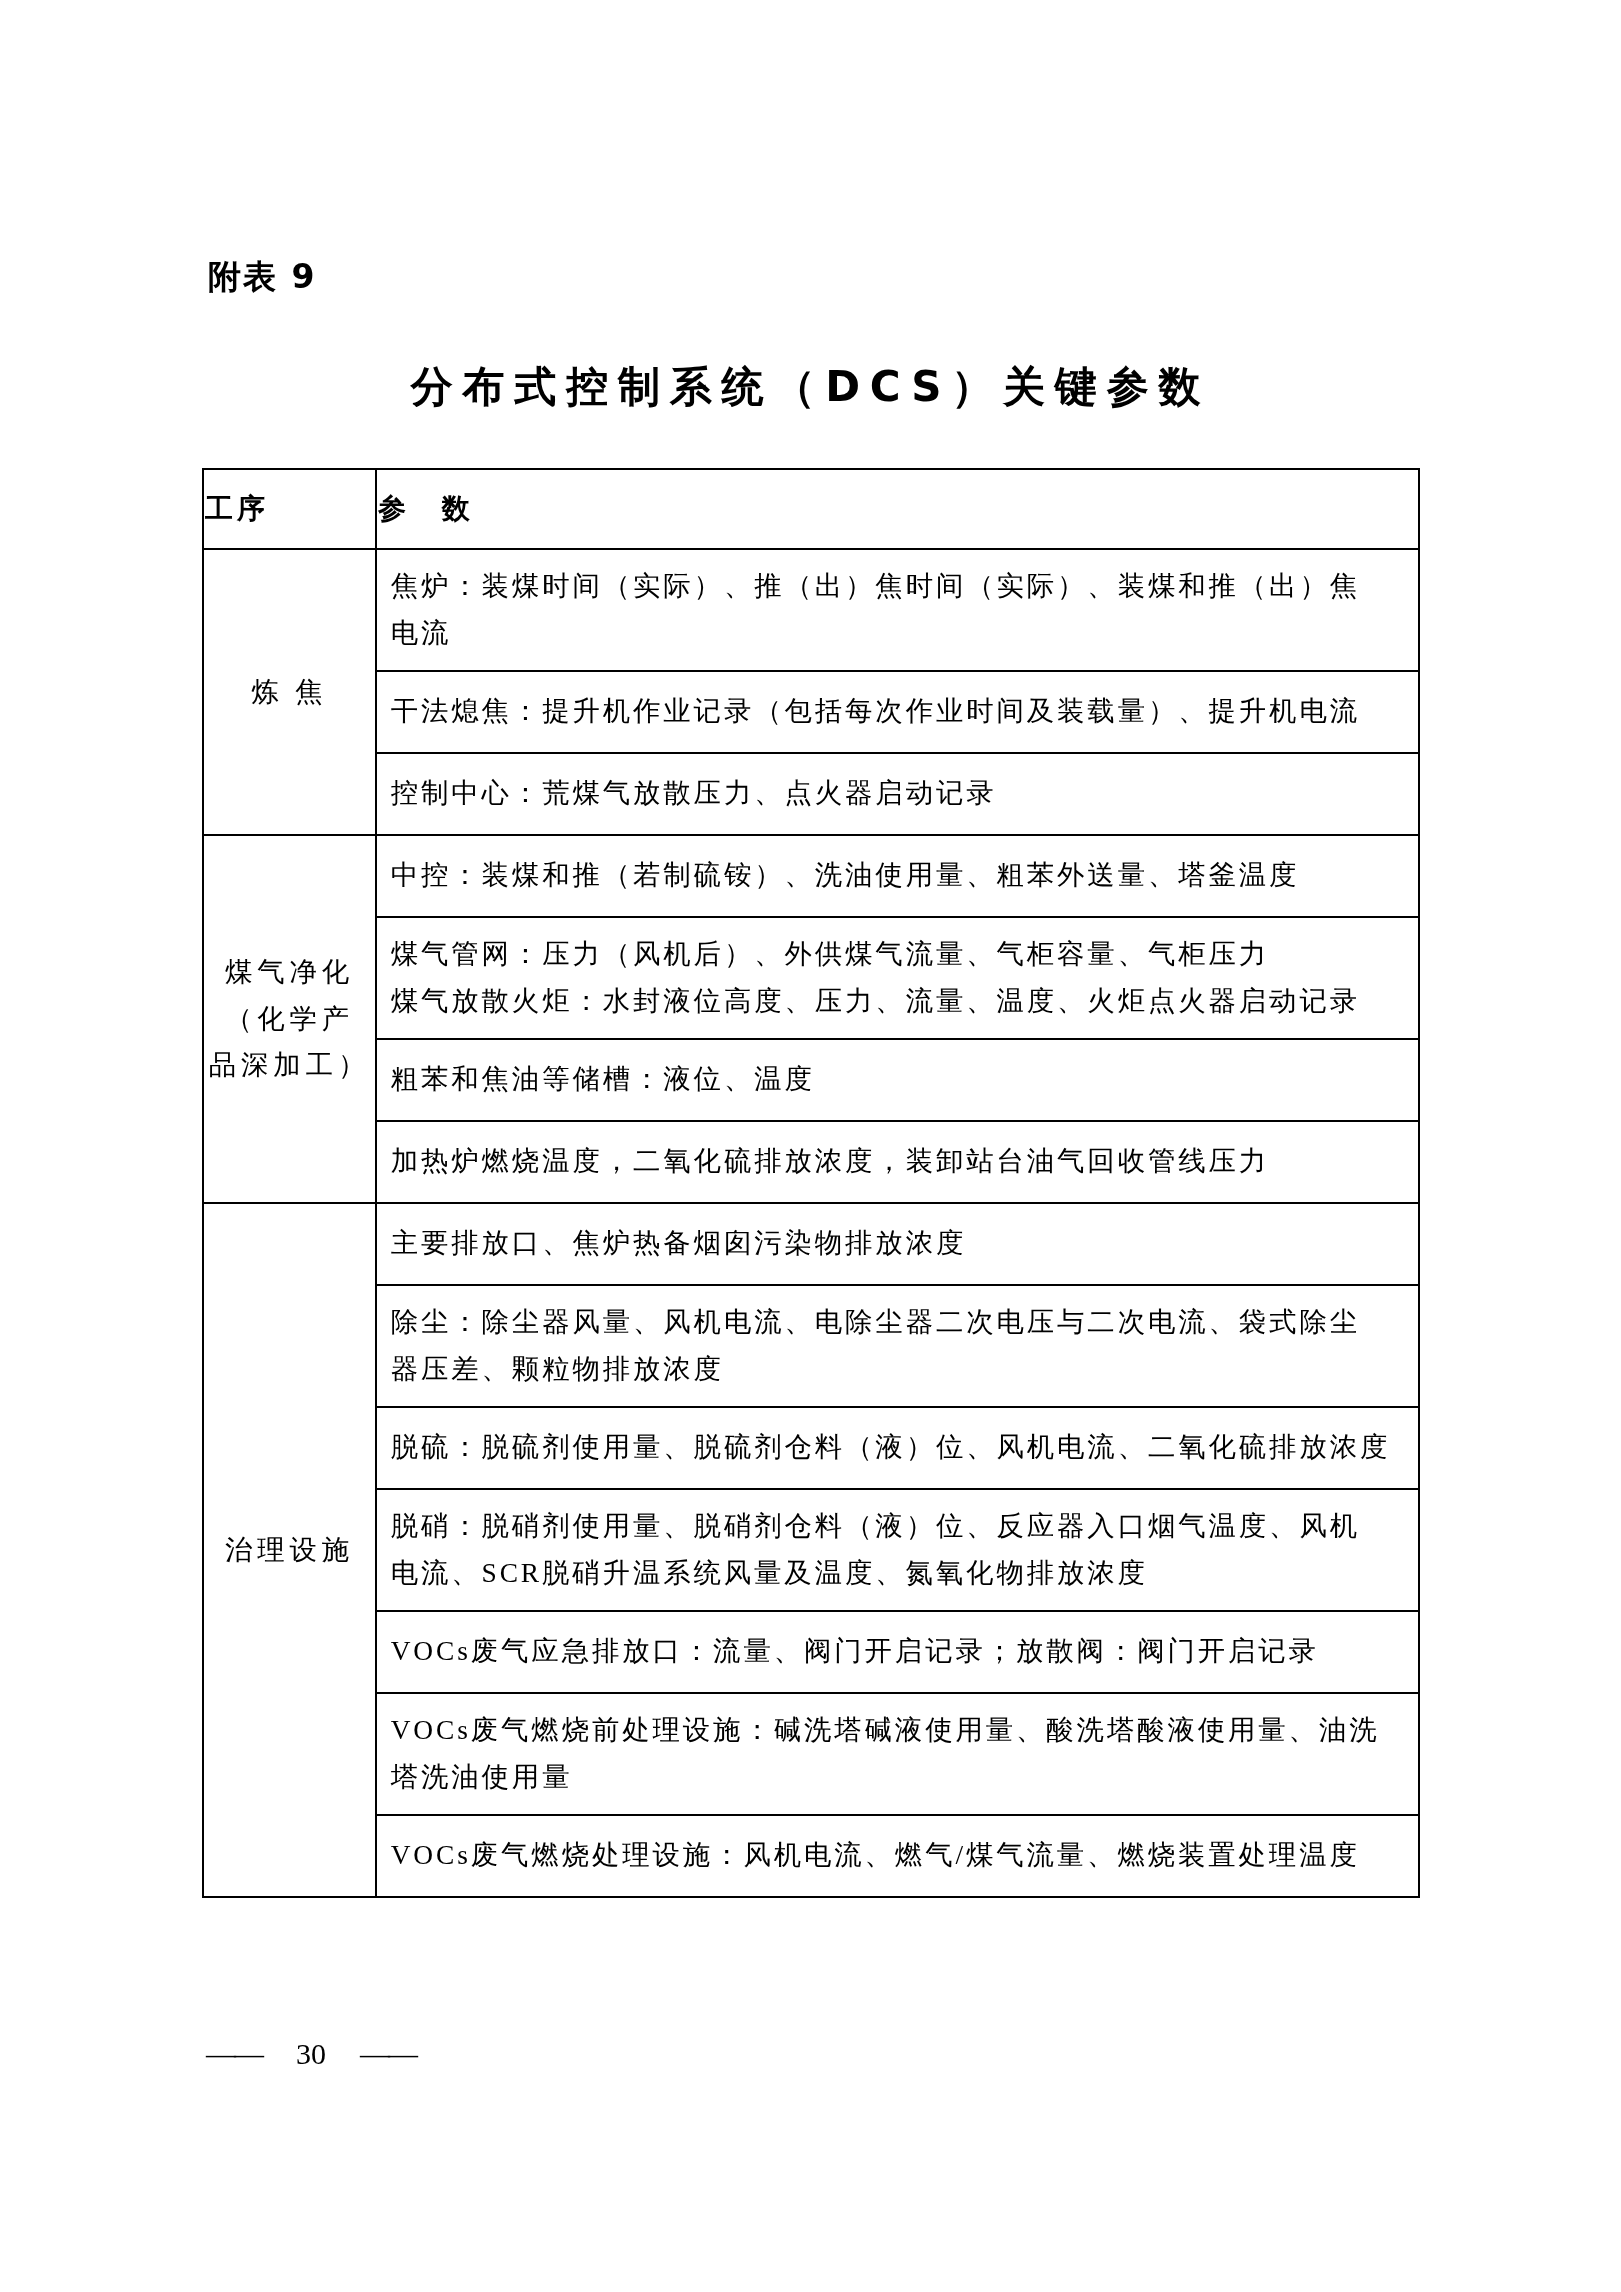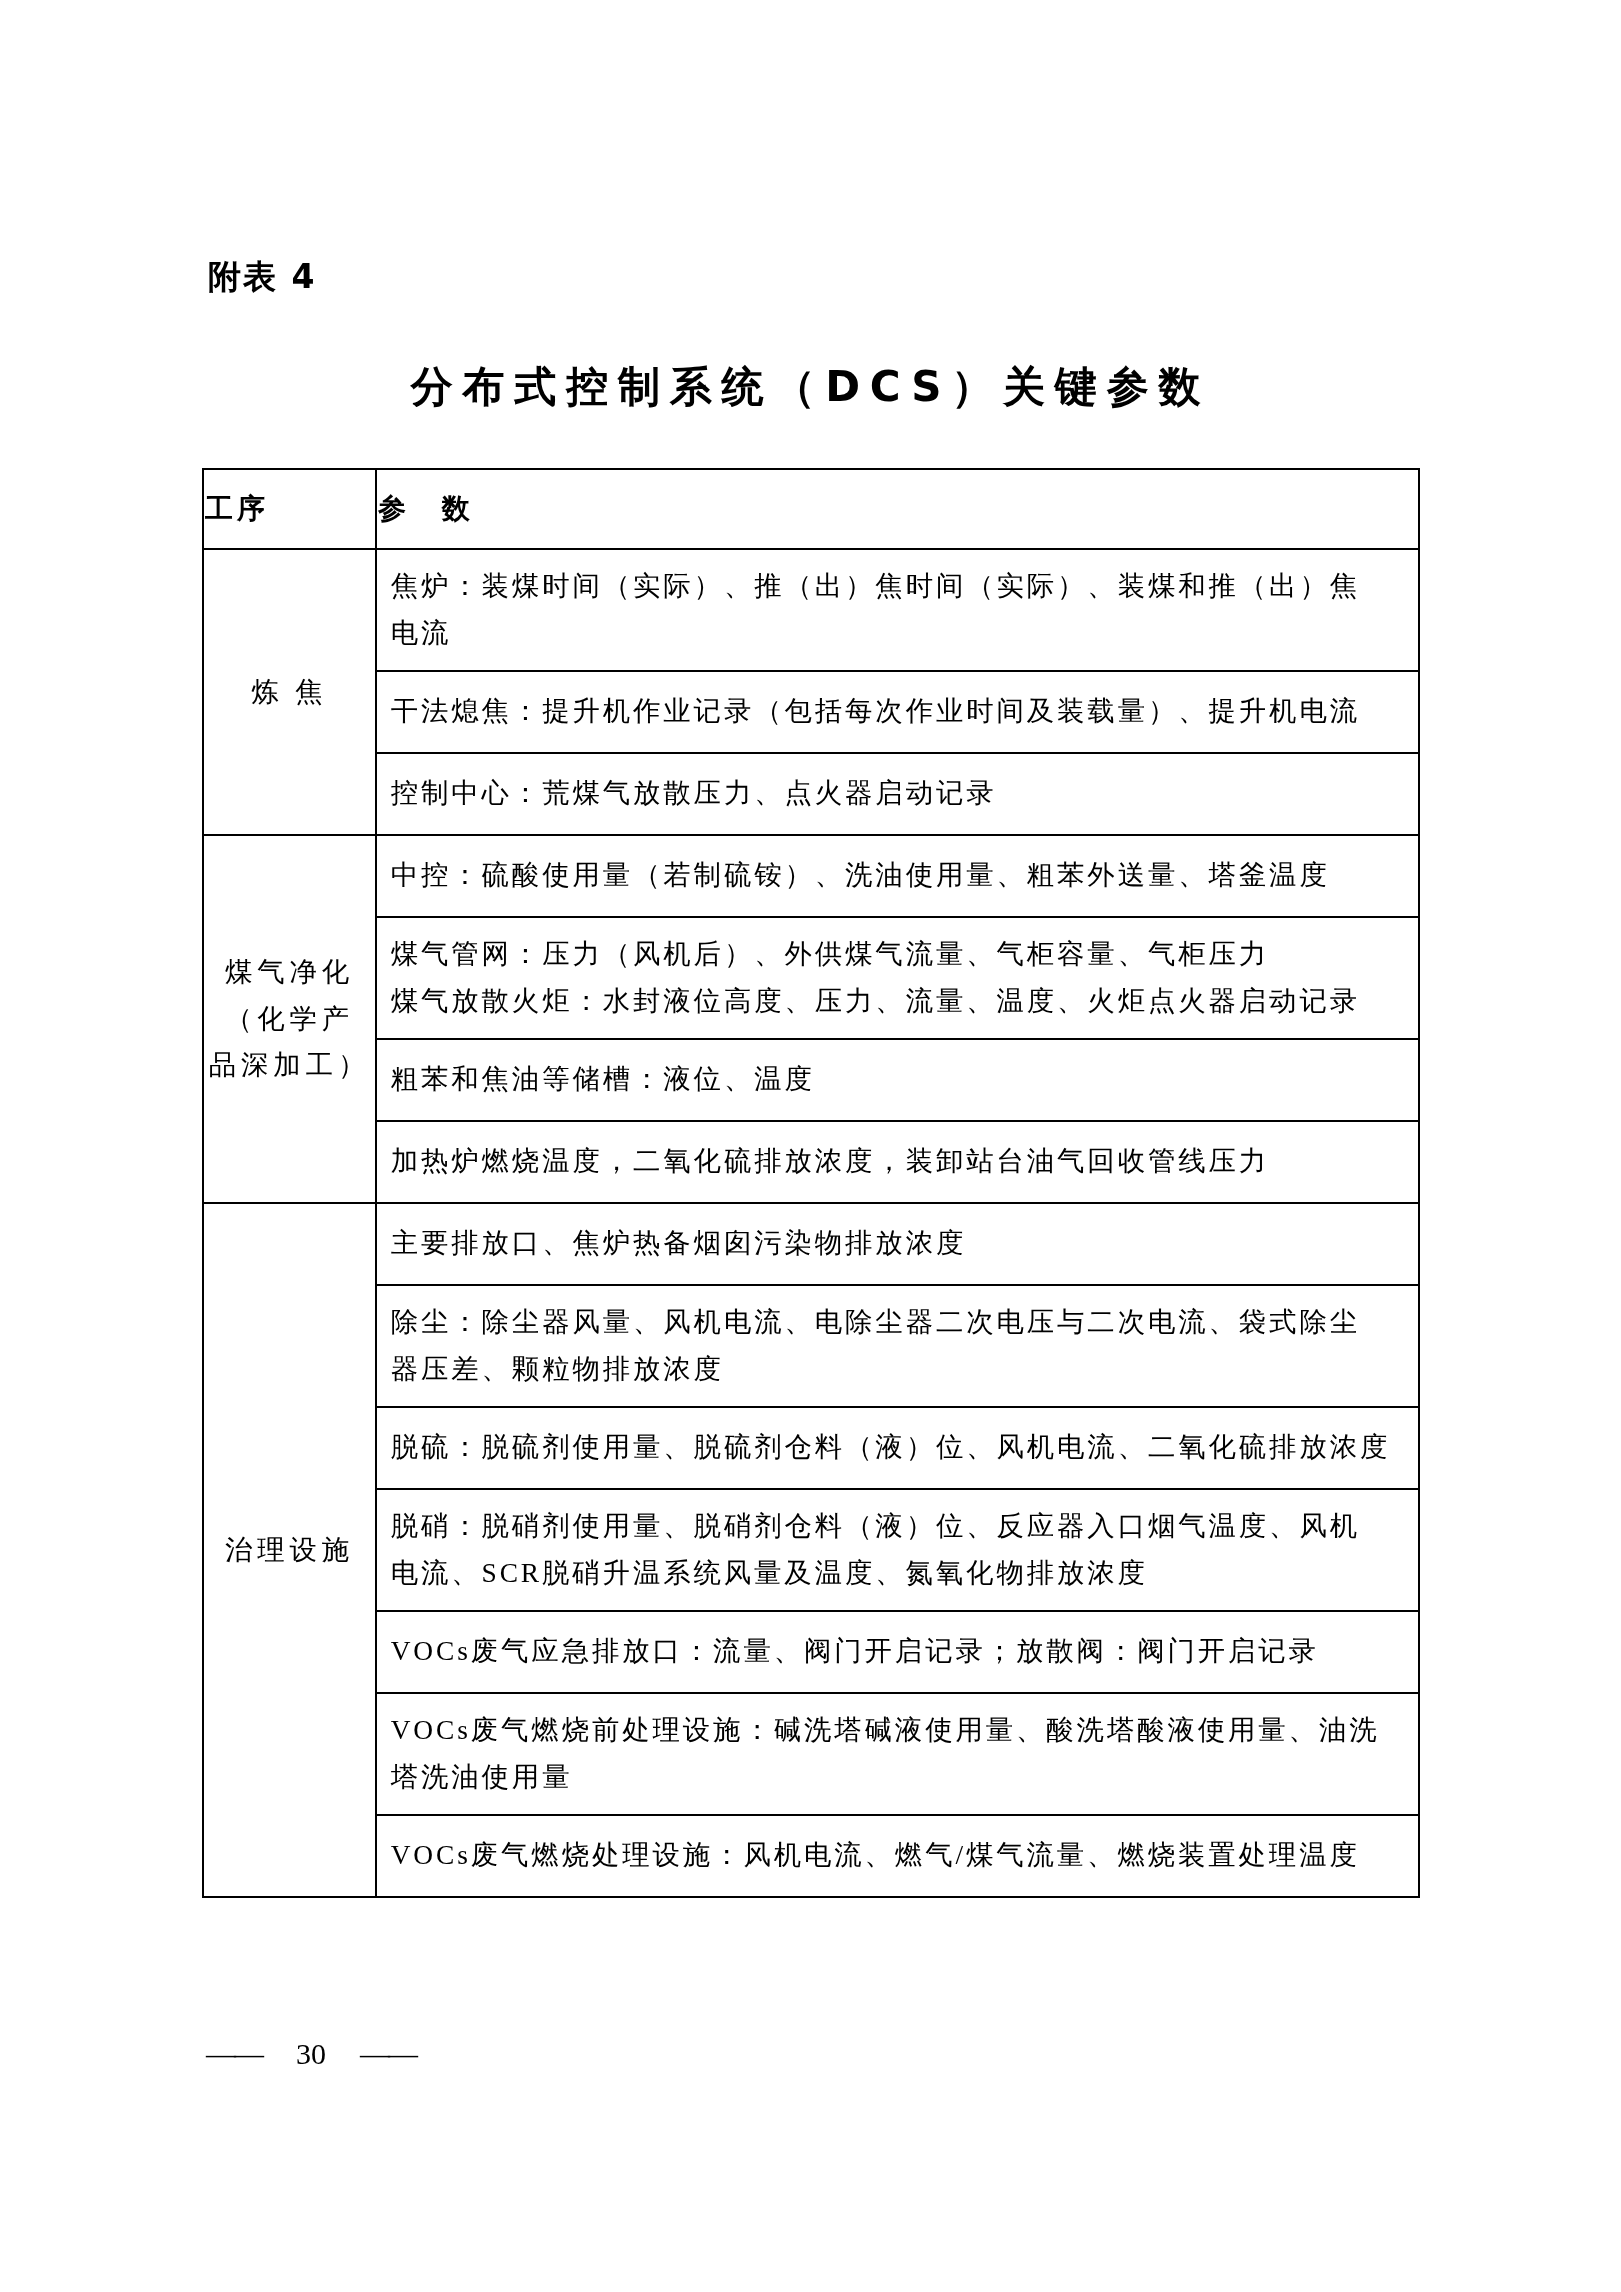--- a/index.html
+++ b/index.html
@@ -89,21 +89,21 @@
     font-family: "Liberation Serif", serif;
     font-size: 30px;
     white-space: nowrap;
   }
   .page-number .num { display: inline-block; margin: 0 34px; }
   .page-number .dash { display: inline-block; letter-spacing: -2px; }
 </style>
 </head>
 <body>
 
-<div class="doc-label">附表 4</div>
+<div class="doc-label">附表 9</div>
 
 <div class="doc-title">分布式控制系统（DCS）关键参数</div>
 
 <table class="dcs">
   <colgroup>
     <col class="c-process">
     <col>
   </colgroup>
   <tbody>
     <tr class="hdr">
@@ -120,21 +120,21 @@
       <td class="param">干法熄焦：提升机作业记录（包括每次作业时间及装载量）、提升机电流</td>
     </tr>
     <tr class="rh-s">
       <td class="param">控制中心：荒煤气放散压力、点火器启动记录</td>
     </tr>
 
     <tr class="rh-s section-start">
       <td class="process" rowspan="4">煤气净化
 （化学产
 品深加工）</td>
-      <td class="param">中控：硫酸使用量（若制硫铵）、洗油使用量、粗苯外送量、塔釜温度</td>
+      <td class="param">中控：装煤和推（若制硫铵）、洗油使用量、粗苯外送量、塔釜温度</td>
     </tr>
     <tr class="rh-d">
       <td class="param">煤气管网：压力（风机后）、外供煤气流量、气柜容量、气柜压力
 煤气放散火炬：水封液位高度、压力、流量、温度、火炬点火器启动记录</td>
     </tr>
     <tr class="rh-s">
       <td class="param">粗苯和焦油等储槽：液位、温度</td>
     </tr>
     <tr class="rh-s">
       <td class="param">加热炉燃烧温度，二氧化硫排放浓度，装卸站台油气回收管线压力</td>

